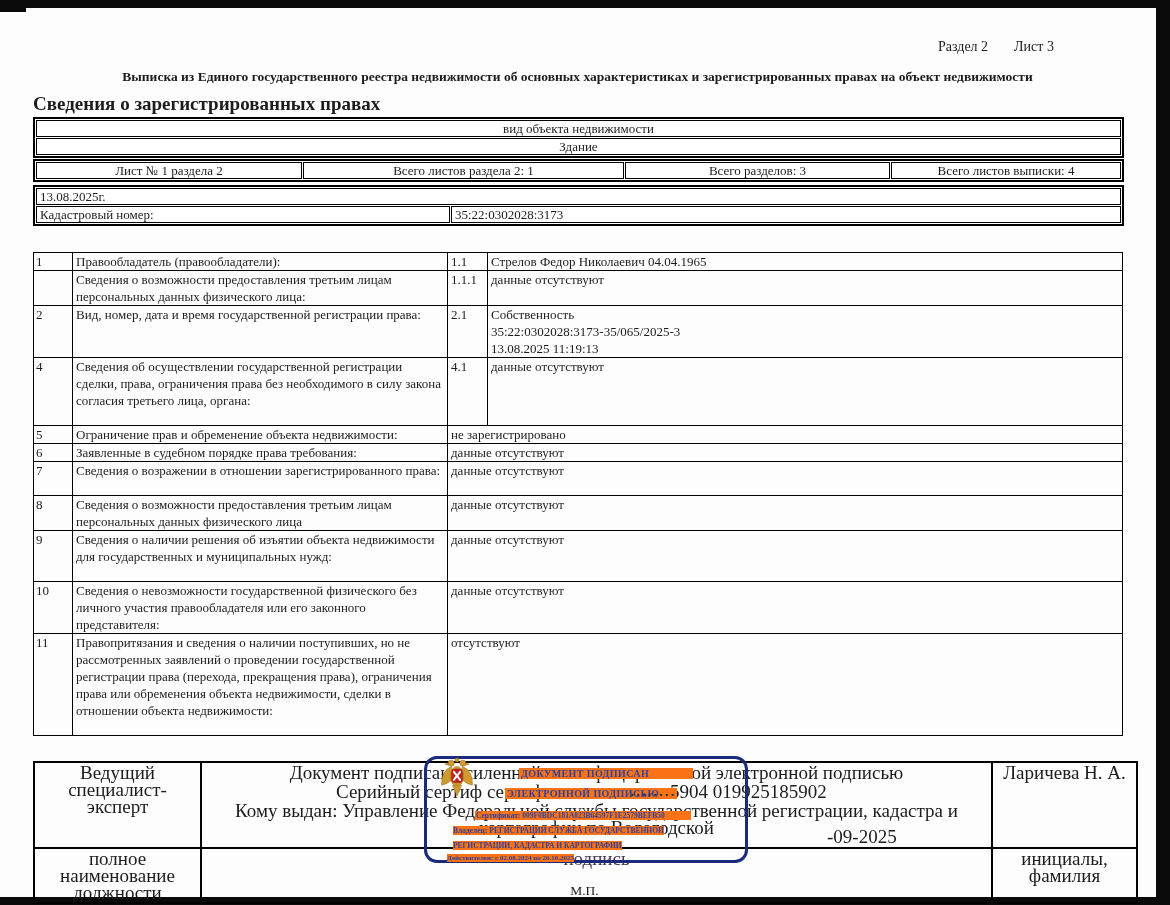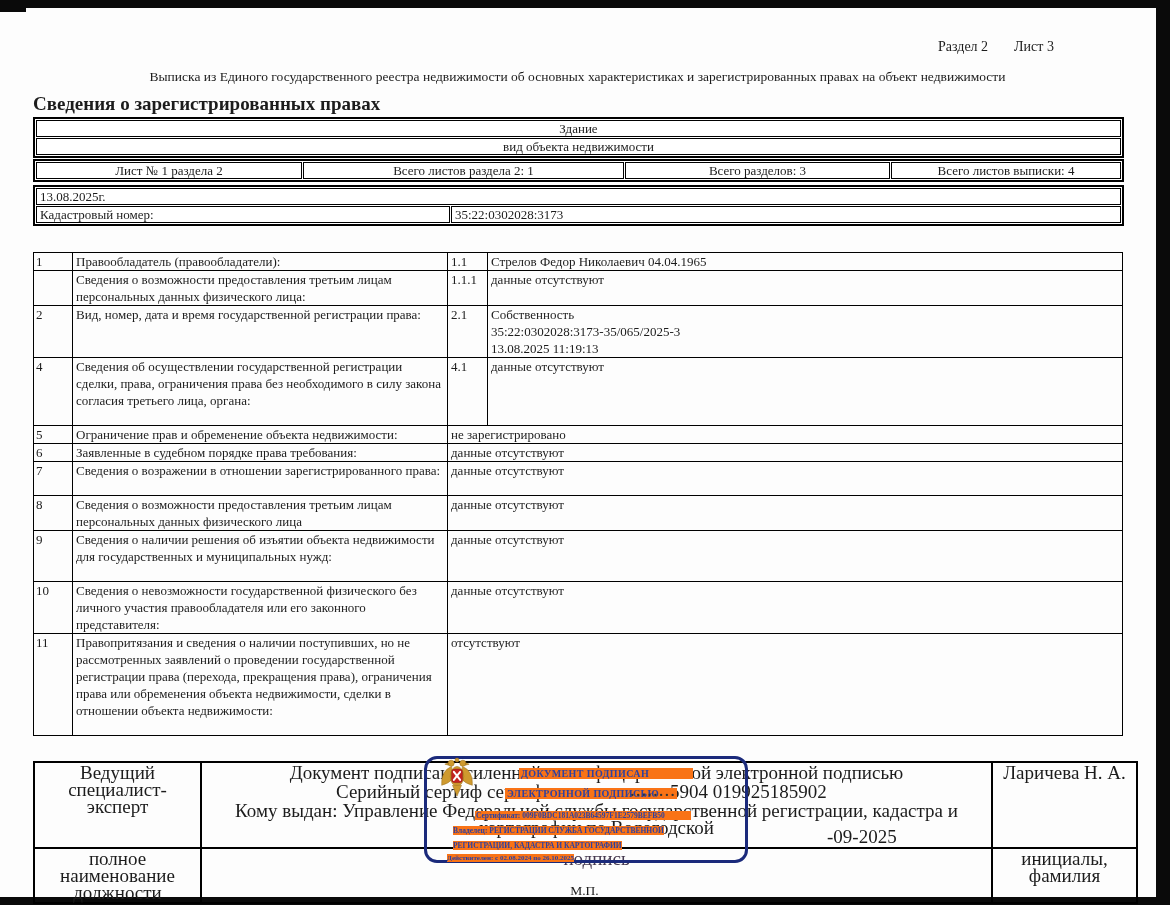--- a/index.html
+++ b/index.html
@@ -2,21 +2,21 @@
 <html><head>
 <meta charset="utf-8">
 <style>
   html,body{margin:0;padding:0;background:#fff;}
   #canvas{position:relative;width:1170px;height:905px;background:#fdfdfd;overflow:hidden;
           font-family:"Liberation Serif","DejaVu Serif",serif;color:#1c1c1c;}
   .edge{position:absolute;background:#0a0a0a;}
   
   #section-line{position:absolute;left:938px;top:39px;font-size:14px;display:flex;gap:26px;}
   #doc-title{position:absolute;left:33px;top:69px;width:1089px;text-align:center;
-             font-size:13.5px;font-weight:normal;}
+             font-size:13.5px;font-weight:bold;}
   #doc-subtitle{position:absolute;left:33px;top:93px;width:1089px;text-align:left;
                 font-size:19px;font-weight:bold;}
   
   .dbl{position:absolute;left:33px;width:1085px;border:2px solid #000;padding:1px;background:#fff;}
   .dbl .cell{border:1px solid #000;font-size:13px;line-height:15px;padding:0 3px;
              text-align:center;background:#fff;}
   .dbl .frow{display:flex;gap:1px;}
   .stack > .cell + .cell{margin-top:1px;}
   .left-al{text-align:left !important;}
   
@@ -67,22 +67,22 @@
 
   <div id="section-line">
     <span>Раздел 2</span>
     <span>Лист 3</span>
   </div>
 
   <div id="doc-title">Выписка из Единого государственного реестра недвижимости об основных характеристиках и зарегистрированных правах на объект недвижимости</div>
   <div id="doc-subtitle">Сведения о зарегистрированных правах</div>
 
   <div class="dbl stack" style="top:117px;">
+    <div class="cell">вид объекта недвижимости</div>
     <div class="cell">Здание</div>
-    <div class="cell">вид объекта недвижимости</div>
   </div>
 
   <div class="dbl" style="top:159px;">
     <div class="frow">
       <div class="cell" style="flex:0 0 258px;">Лист № 1 раздела 2</div>
       <div class="cell" style="flex:0 0 313px;">Всего листов раздела 2: 1</div>
       <div class="cell" style="flex:0 0 257px;">Всего разделов: 3</div>
       <div class="cell" style="flex:1 1 auto;">Всего листов выписки: 4</div>
     </div>
   </div>

